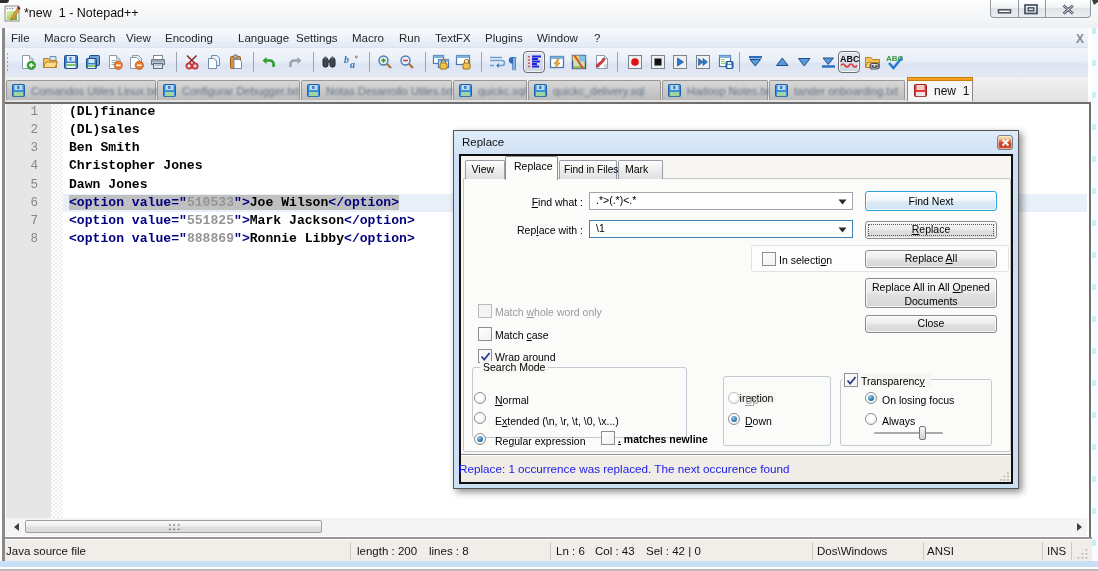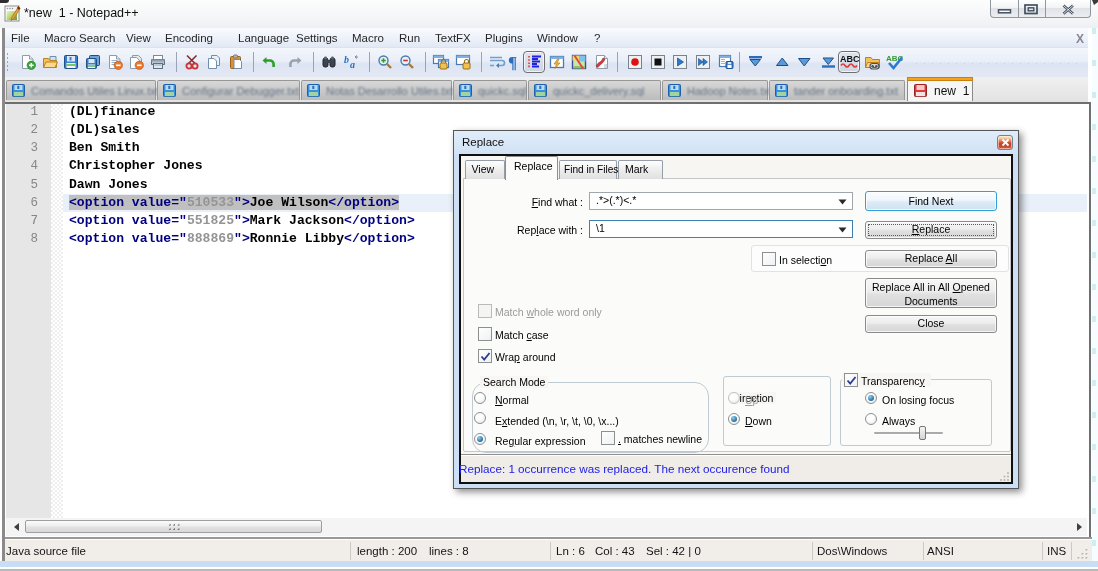--- a/index.html
+++ b/index.html
@@ -505,31 +505,31 @@
 <div class="abs dt12" style="left:41px;top:175px;color:#9a9a9a;">Match <u>w</u>hole word only</div>
 <div class="cb" style="left:24px;top:196px;"></div>
 <div class="abs dt12" style="left:41px;top:198px;">Match <u>c</u>ase</div>
 <div class="cb" style="left:24px;top:218px;">
           <svg style="position:absolute;left:1px;top:1px" width="11" height="11">
             <path d="M1.5 5.5 L4.2 8.5 L9.5 2" fill="none" stroke="#2c3c8c" stroke-width="1.8"></path>
           </svg>
         </div>
 <div class="abs dt12" style="left:41px;top:220px;">Wra<u>p</u> around</div>
 
-<div class="gbox" style="left:18px;top:251px;width:237px;height:71px;border-radius:14px;">
+<div class="gbox" style="left:18px;top:236px;width:215px;height:71px;">
           <span class="glabel" style="left:7px;">Search Mode</span>
         </div>
 <div class="rad" style="left:19.5px;top:260.5px;"></div>
 <div class="abs dt12" style="left:41px;top:263px;"><u>N</u>ormal</div>
 <div class="rad" style="left:19.5px;top:281px;"></div>
 <div class="abs dt12" style="left:41px;top:283.5px;">E<u>x</u>tended (\n, \r, \t, \0, \x...)</div>
 <div class="rad sel" style="left:19.5px;top:301.5px;"></div>
 <div class="abs dt12" style="left:41px;top:304px;">Re<u>g</u>ular expression</div>
 <div class="cb" style="left:147px;top:300px;"></div>
-<div class="abs dt12" style="left:164px;top:302px;"><u>.</u> matches newline</div>
+<div class="abs dt12" style="left:164px;top:302px;font-weight:bold;"><u>.</u> matches newline</div>
 
 <div class="gbox" style="left:269px;top:245px;width:108px;height:70px;">
           <span class="glabel" style="left:5px;margin-top:22px;">Direction</span>
         </div>
 <div class="rad" style="left:274px;top:260.5px;border-color:#c0c0c0;"></div>
 <div class="abs dt12" style="left:291px;top:263px;color:#9a9a9a;text-align:right;"><u>U</u>p</div>
 <div class="rad sel" style="left:274px;top:281.5px;"></div>
 <div class="abs dt12" style="left:291px;top:284px;"><u>D</u>own</div>
 
 <div class="gbox" style="left:386px;top:248px;width:152px;height:67px;"></div>

